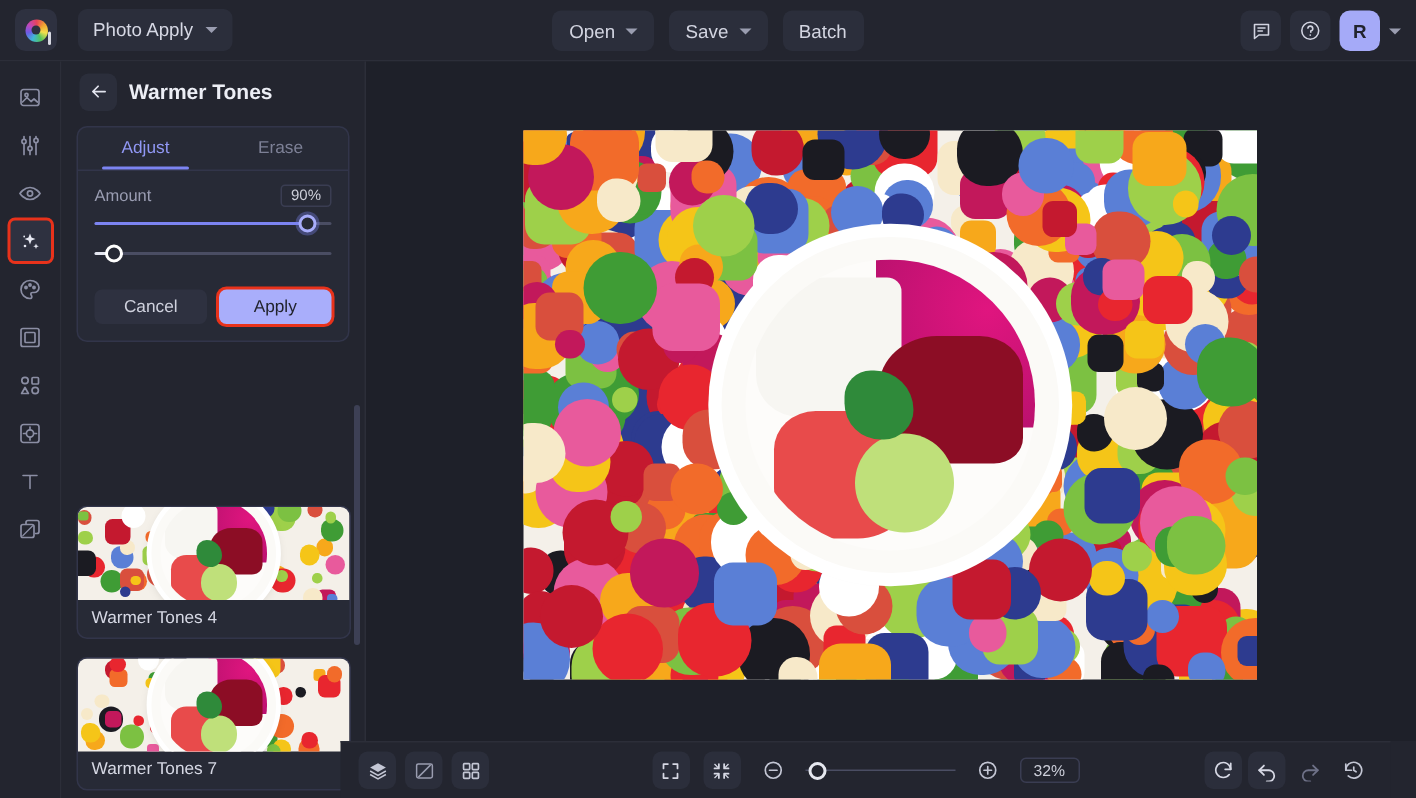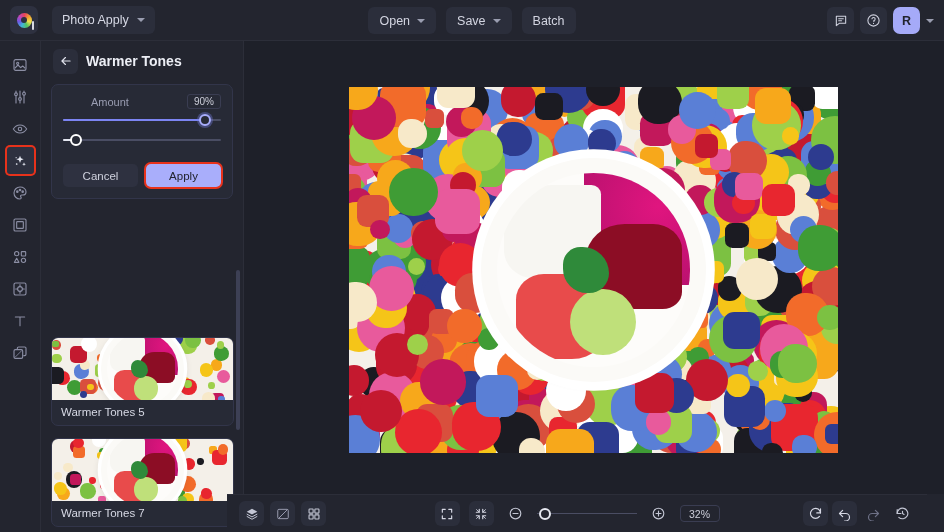--- a/index.html
+++ b/index.html
@@ -116,21 +116,21 @@
     font-size:11.5px; color:#7d8096; cursor:pointer; position:relative;
   }
   .tab.active { color:#9198f5; }
   .tab.active::after {
     content:""; position:absolute; left:18%; right:18%; bottom:0; height:2px;
     background:#7c84f2; border-radius:1px;
   }
 
   .sliders { padding:9px 11px 8px 11px; }
   .srow { margin-bottom:8px; }
-  .slabel-row { display:flex; align-items:center; justify-content:space-between; margin-bottom:5px;margin-left:28px; }
+  .slabel-row { display:flex; align-items:center; justify-content:space-between; margin-bottom:5px; }
   .slabel { color:#9a9db2; font-size:11px; }
   .sval {
     min-width:34px; height:15px; border:1px solid #3a3d52; border-radius:3px;
     color:#ccced9; font-size:10px; display:flex; align-items:center; justify-content:center;
     padding:0 4px;
   }
   .track { position:relative; height:12px; }
   .track-bg {
     position:absolute; left:0; right:0; top:5px; height:2px;
     background:#4a4d63; border-radius:1px;
@@ -330,20 +330,24 @@
     <div class="backbtn">
       <svg width="14" height="14" viewBox="0 0 24 24" fill="none" stroke="#e2e4ee" stroke-width="2">
         <path d="M19 12H5M11 6l-6 6 6 6" stroke-linecap="round" stroke-linejoin="round"></path>
       </svg>
     </div>
     <div class="panel-title">Warmer Tones</div>
   </div>
 
   <div class="card">
 
+    <div class="tabs">
+      <div class="tab active">Adjust</div>
+      <div class="tab">Erase</div>
+    </div>
 
     <div class="sliders">
       <div class="srow">
         <div class="slabel-row">
           <span class="slabel">Amount</span>
           <span class="sval">90%</span>
         </div>
         <div class="track">
           <div class="track-bg"></div>
           <div class="track-fill" id="fill0" style="background: rgb(124, 132, 242); width: 90%;"></div>
@@ -412,21 +416,21 @@
             <div style="position:absolute;inset:5.828200000000001px;border-radius:50%;overflow:hidden;background:#fdfcfa;">
               <div style="position:absolute;right:0;top:0;width:55%;height:58%;background:radial-gradient(circle at 70% 30%, #e0157f, #b0106a);border-radius:0 50% 0 60%;"></div>
               <div style="position:absolute;left:4%;top:6%;width:50%;height:48%;background:#f7f6f2;border-radius:50% 10% 40% 30%;"></div>
               <div style="position:absolute;right:4%;bottom:30%;width:50%;height:44%;background:#8c0d25;border-radius:40% 30% 20% 50%;"></div>
               <div style="position:absolute;left:10%;bottom:4%;width:48%;height:44%;background:#e84b4b;border-radius:30% 50% 40% 40%;"></div>
               <div style="position:absolute;left:38%;bottom:6%;width:34%;height:34%;background:#bfe07a;border-radius:50%;"></div>
               <div style="position:absolute;left:34%;top:38%;width:24%;height:24%;background:#2f8a3a;border-radius:40% 60% 45% 55%;"></div>
             </div>
           </div>
         </div>
-      <div class="preset-label">Warmer Tones 5</div>
+      <div class="preset-label">Warmer Tones 4</div>
     </div>
     <div class="preset">
       <div class="preset-img fruitbowl" style="background: rgb(244, 240, 233); position: relative; overflow: hidden;">
           <div class="fdot" style="left:4.5720333626268275px;top:47.67868436293902px;width:13.662755775689387px;height:13.662755775689387px;background:#f7a81b;border-radius:46% 54% 52% 48%;"></div>
           <div class="fdot" style="left:123.21364125665268px;top:48.235774938130774px;width:10.288828071687677px;height:10.288828071687677px;background:#3f9c35;border-radius:50%;"></div>
           <div class="fdot" style="left:49.6603781250274px;top:11.839701231267258px;width:9.92908685864563px;height:9.92908685864563px;background:#1b1b22;border-radius:50%;"></div>
           <div class="fdot" style="left:130.12491692276313px;top:54.07958518057208px;width:12.170305604513555px;height:12.170305604513555px;background:#f5c518;border-radius:46% 54% 52% 48%;"></div>
           <div class="fdot" style="left:40.46477047743254px;top:-6.098185375689702px;width:13.905408006604212px;height:13.905408006604212px;background:#ffffff;border-radius:50%;"></div>
           <div class="fdot" style="left:2.019459312945333px;top:42.67444616586966px;width:13.209116306059638px;height:13.209116306059638px;background:#f5c518;border-radius:46% 54% 52% 48%;"></div>
           <div class="fdot" style="left:11.322624225287118px;top:23.621523098019207px;width:9.694146878166729px;height:9.694146878166729px;background:#f7e9c9;border-radius:50%;"></div>

